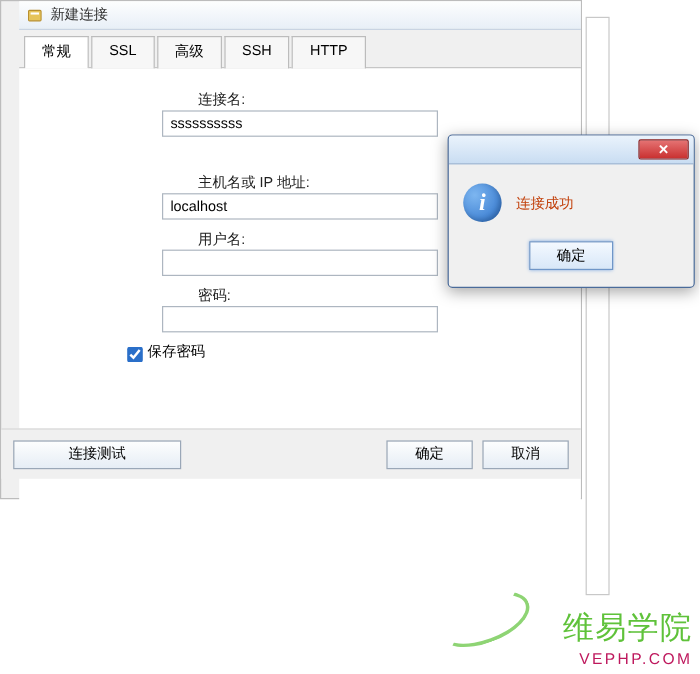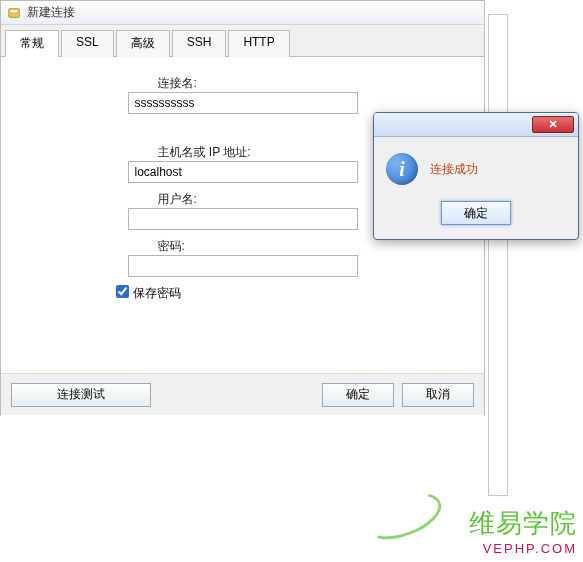--- a/index.html
+++ b/index.html
@@ -11,20 +11,21 @@
   height: 562px;
   position: relative;
   overflow: hidden;
 }
 .window {
   position: absolute;
   left: 0; top: 0;
   width: 485px; height: 416px;
   border: 1px solid #bcbcbc;
   background: #f0f0f0;
+  padding-left: 15px;
 }
 .titlebar {
   height: 24px;
   background: linear-gradient(#fdfefe, #e8eff7);
   border-bottom: 1px solid #c9d4e2;
   display: flex;
   align-items: center;
   padding: 0 6px;
   gap: 6px;
 }
@@ -70,25 +71,25 @@
 }
 .input {
   width: 230px;
   height: 22px;
   border: 1px solid #adb6c0;
   padding: 2px 6px;
   font-size: 12px;
   background: #fff;
 }
 .input.short { width: 90px; }
-.checkbox-row { margin-left: 101px; display:flex; align-items:flex-start; gap:4px; }
+.checkbox-row { margin-left: 76px; display:flex; align-items:flex-end; gap:4px; }
 .checkbox-row input { accent-color: #2a6fc9; }
 .bottom-bar {
   position: absolute;
-  left: 0; right: 0; bottom: 0;
+  left: 0; right: 0; bottom: 16px;
   height: 42px;
   background: #f0f0f0;
   border-top: 1px solid #d7d7d7;
   display: flex;
   align-items: center;
   padding: 0 10px;
   gap: 8px;
 }
 .btn {
   height: 24px;

